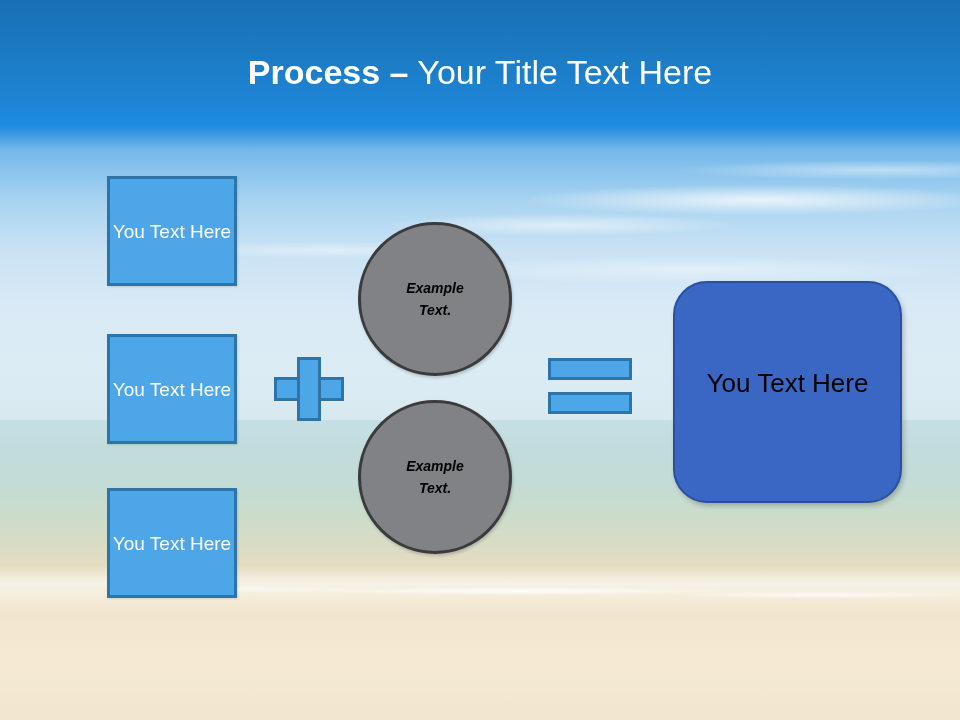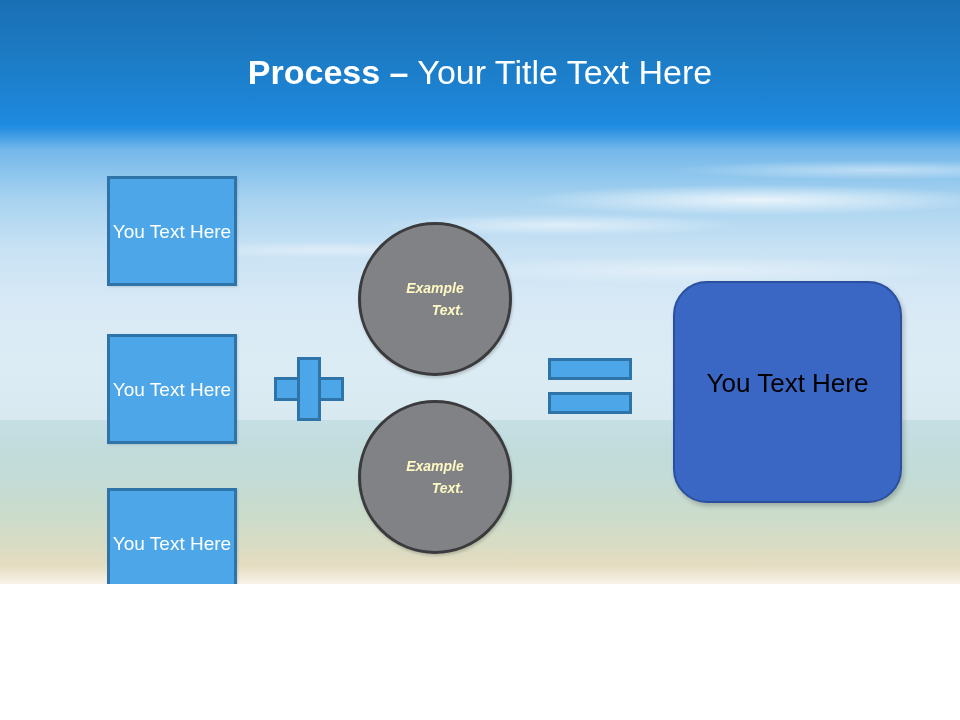--- a/index.html
+++ b/index.html
@@ -7,21 +7,21 @@
     padding: 0;
     background: #ffffff;
   }
   body {
     font-family: "Liberation Sans", sans-serif;
   }
 
   #slide {
     position: relative;
     width: 960px;
-    height: 584px;
+    height: 720px;
     overflow: hidden;
     background: #e8eef2;
   }
 
   
   .bg-sky {
     position: absolute;
     left: 0; top: 0;
     width: 960px; height: 430px;
     background: linear-gradient(to bottom,
@@ -154,26 +154,26 @@
 
   
   .gray-circle {
     position: absolute;
     width: 154px;
     height: 154px;
     box-sizing: border-box;
     border-radius: 50%;
     background: #808285;
     border: 3px solid #3b3b3d;
-    color: #fef9c3;
+    color: #000000;
     font-size: 14px;
     line-height: 22px;
     font-weight: bold;
     font-style: italic;
-    text-align: right;
+    text-align: center;
     display: flex;
     align-items: center;
     justify-content: center;
     box-shadow: 1px 2px 3px rgba(0,0,0,.18);
   }
   .gray-circle-1 { left: 358px; top: 222px; }
   .gray-circle-2 { left: 358px; top: 400px; }
 
   
   .op-equals {

